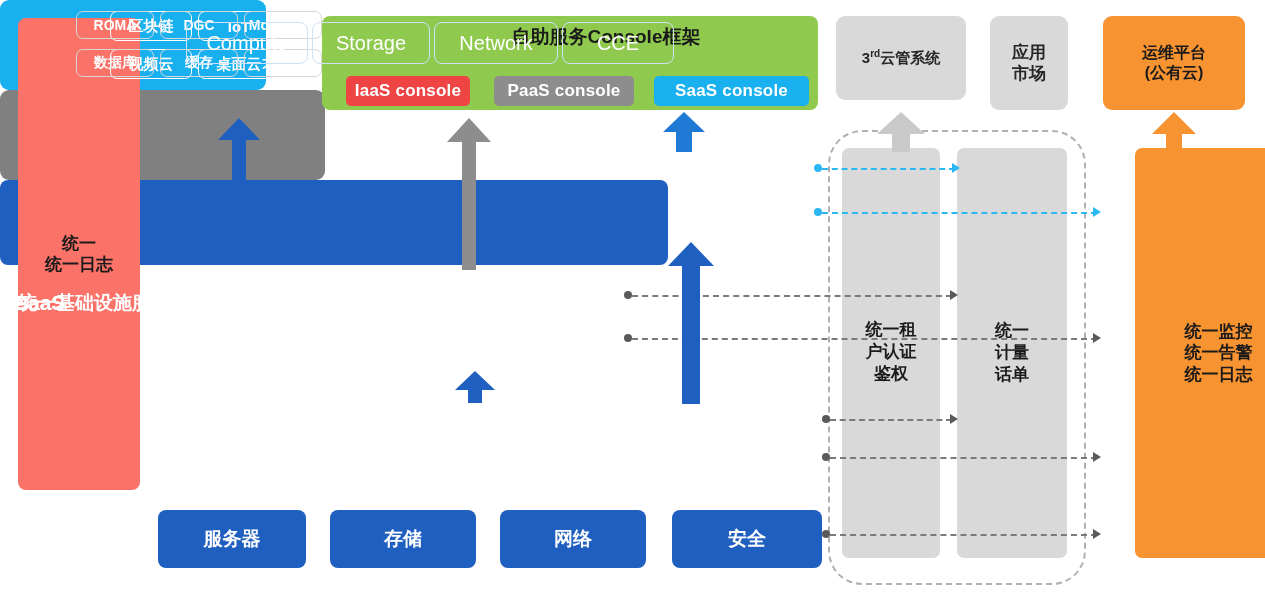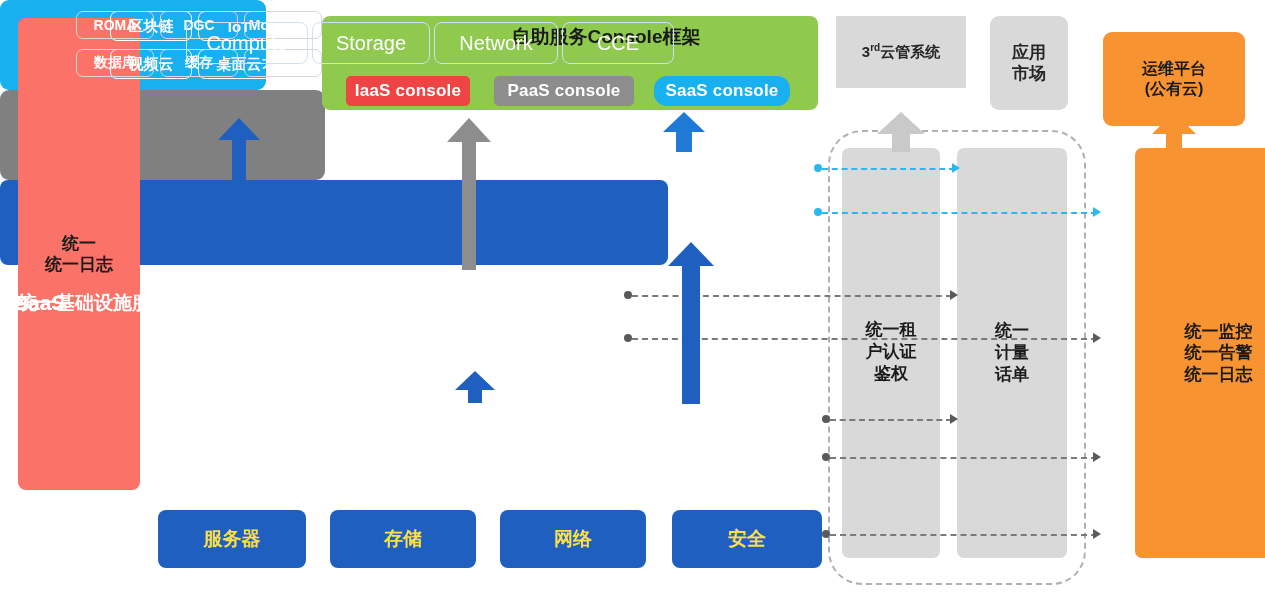--- a/index.html
+++ b/index.html
@@ -64,41 +64,40 @@
     height:30px;
     border-radius:5px;
     display:flex;align-items:center;justify-content:center;
     color:#ffffff;
     font-size:17px;
     font-weight:600;
     letter-spacing:.2px;
   }
   #chip-iaas{left:24px;width:124px;background:#ef4444;}
   #chip-paas{left:172px;width:140px;background:#8d8d8d;}
-  #chip-saas{left:332px;width:136px;background:#19b0ef;border-radius:13px;}
+  #chip-saas{left:332px;width:155px;background:#19b0ef;}
 
   
   #third-cloud{
-    left:836px; top:16px; width:130px; height:72px;
+    left:836px; top:16px; width:130px; height:84px;
     background:#d9d9d9; color:#262626; font-size:15px; font-weight:600;
-    border-radius:1px;
+    border-radius:9px;
     text-align:right;
   }
   #third-cloud sup{font-size:10px;vertical-align:super;}
   #app-market{
     left:990px; top:16px; width:78px; height:94px;
     background:#d9d9d9; color:#262626; font-size:17px; font-weight:700;
     border-radius:9px;
   }
   
   #ops-platform{
     left:1103px; top:16px; width:142px; height:94px;
     background:#f79331; color:#1a1a1a; font-size:16px; font-weight:700;
     border-radius:9px;
-    margin-top:16px;
   }
   
   #ops-col{
     left:1135px; top:148px; width:167px; height:410px;
     background:#f79331; color:#1a1a1a; font-size:17px; font-weight:700;
     border-radius:7px;
   }
 
   
   #saas-box{
@@ -160,21 +159,21 @@
     color:#ffffff;font-size:20px;font-weight:500;
   }
   #ic-compute{left:186px;width:120px;}
   #ic-storage{left:312px;width:116px;}
   #ic-network{left:434px;width:122px;}
   #ic-cce{left:562px;width:110px;}
 
   
   .hw-box{
     top:510px;height:58px;
-    background:#1f5fc0;color:#fde047;font-size:19px;font-weight:600;
+    background:#1f5fc0;color:#ffffff;font-size:19px;font-weight:600;
     border-radius:8px;
   }
   #hw-server{left:158px;width:148px;}
   #hw-storage{left:330px;width:146px;}
   #hw-network{left:500px;width:146px;}
   #hw-security{left:672px;width:150px;}
 
   
   #dashed-container{
     position:absolute;

